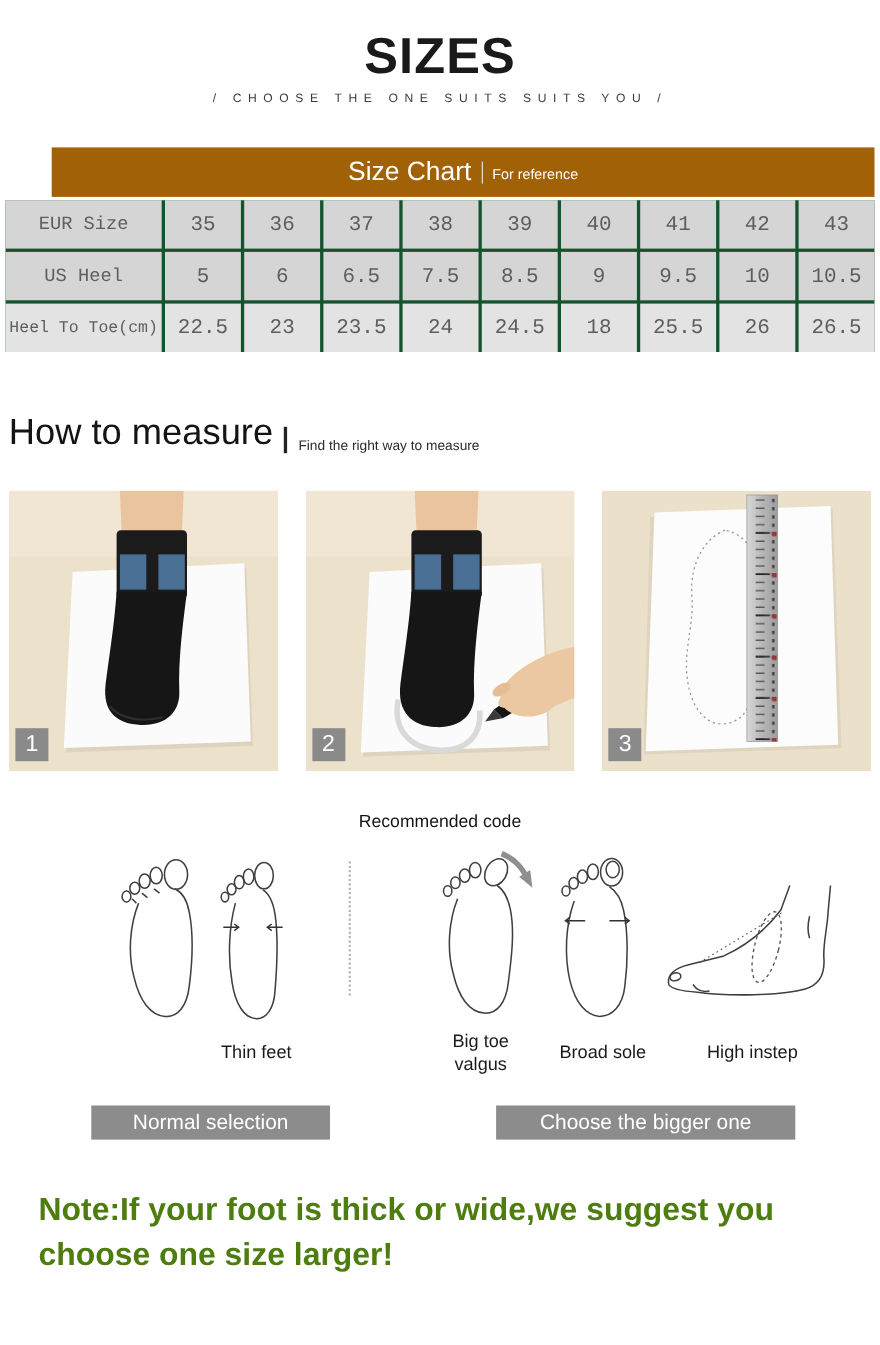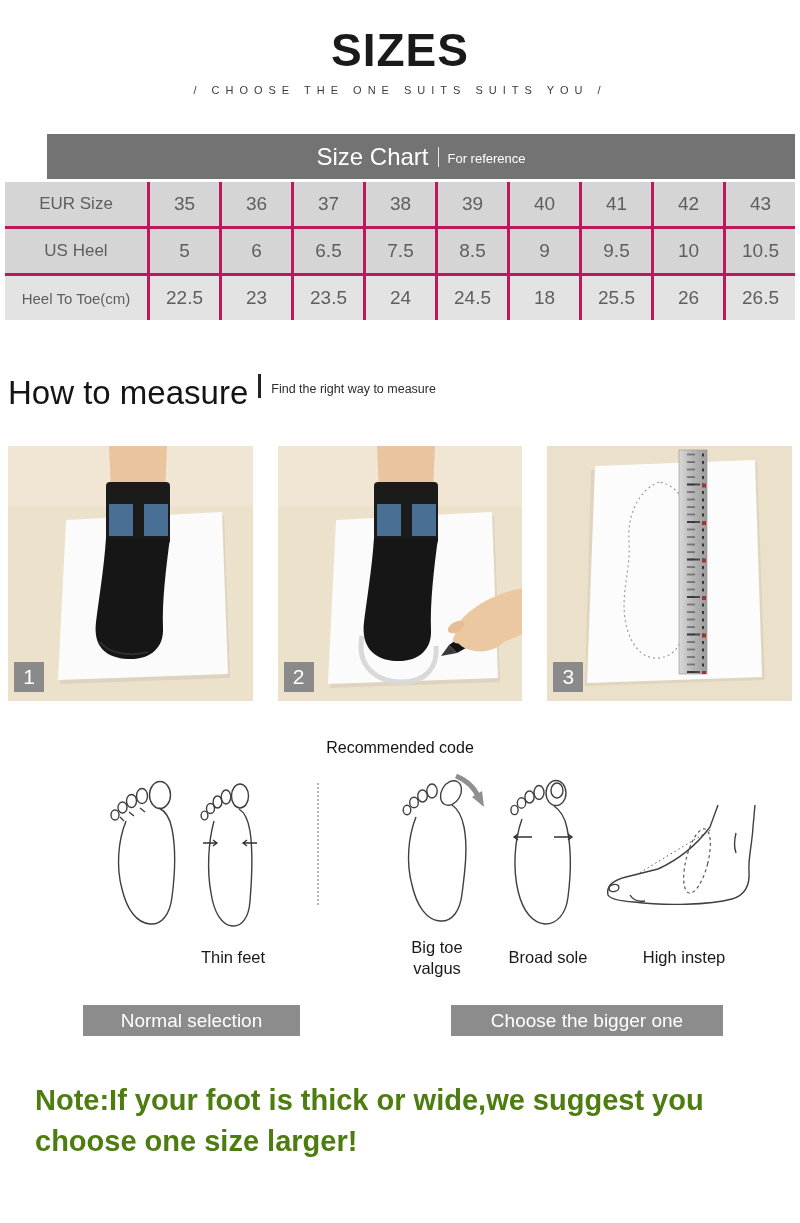--- a/index.html
+++ b/index.html
@@ -6,33 +6,33 @@
   body{width:800px;height:1223px;overflow:hidden;position:relative;
        font-family:"Liberation Sans","DejaVu Sans",sans-serif;color:#111;}
 
   
   .title-sec{text-align:center;padding-top:26px;}
   .main-title{font-size:46px;font-weight:bold;letter-spacing:1px;color:#1a1a1a;line-height:1.05;}
   .sub-title{margin-top:10px;font-size:11px;letter-spacing:6px;color:#3c3c3c;}
 
   
   .chart-wrap{margin:38px 5px 0 5px;}
-  .chart-head{height:45px;background:#737373;display:flex;align-items:center;justify-content:center;gap:9px;margin-left:42px;}
+  .chart-head{height:45px;background:#a16207;display:flex;align-items:center;justify-content:center;gap:9px;margin-left:42px;}
   .chart-head .big{color:#fff;font-size:24px;}
   .chart-head .bar{width:1px;height:20px;background:#e8e8e8;}
   .chart-head .small{color:#fff;font-size:13px;padding-top:4px;}
-  .sc-grid{display:grid;grid-template-columns:142px repeat(9,1fr);gap:3px;background:#be185d;margin-top:3px;}
+  .sc-grid{display:grid;grid-template-columns:142px repeat(9,1fr);gap:3px;background:#14532d;margin-top:3px;font-family:Liberation Mono, monospace;}
   .sc-cell{height:44px;display:flex;align-items:center;justify-content:center;
            font-size:19px;color:#5e5e5e;background:#d5d5d5;}
   .sc-cell.lbl{font-size:17px;}
   .sc-cell.lbl-sm{font-size:15px;}
   .r3{background:#e3e3e3;}
 
   
-  .htm{margin:54px 8px 0 8px;display:flex;align-items:flex-start;gap:10px;}
+  .htm{margin:54px 8px 0 8px;display:flex;align-items:flex-end;gap:10px;}
   .htm .big{font-size:33px;color:#141414;}
   .htm .bar{width:3px;height:24px;background:#222;}
   .htm .small{font-size:12.5px;color:#2c2c2c;padding-top:8px;}
 
   
   .photos{display:flex;gap:25px;margin:34px 8px 0 8px;}
   .photo{position:relative;width:245px;height:255px;overflow:hidden;}
   .photo svg{display:block;}
   .badge{position:absolute;left:6px;bottom:9px;width:30px;height:30px;background:#8a8a8a;
          color:#fff;font-size:21px;display:flex;align-items:center;justify-content:center;}

